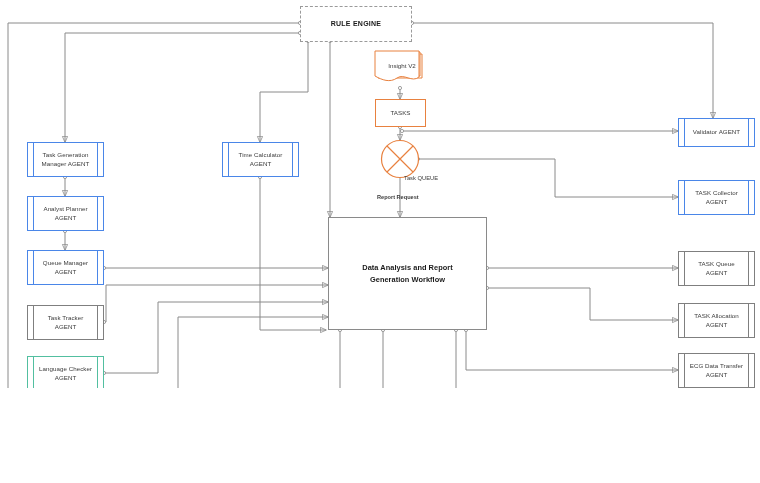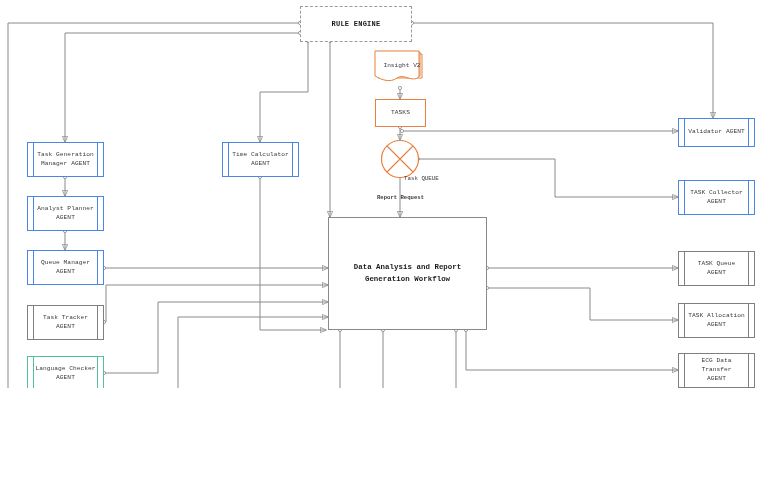--- a/index.html
+++ b/index.html
@@ -9,21 +9,20 @@
   }
   body {
     font-family: "Liberation Sans", sans-serif;
   }
   #canvas {
     position: relative;
     width: 760px;
     height: 388px;
     background: #ffffff;
     overflow: hidden;
-    font-family: Liberation Mono, monospace;
   }
   #wires {
     position: absolute;
     left: 0;
     top: 0;
     width: 760px;
     height: 483px;
     pointer-events: none;
   }
   .node {

